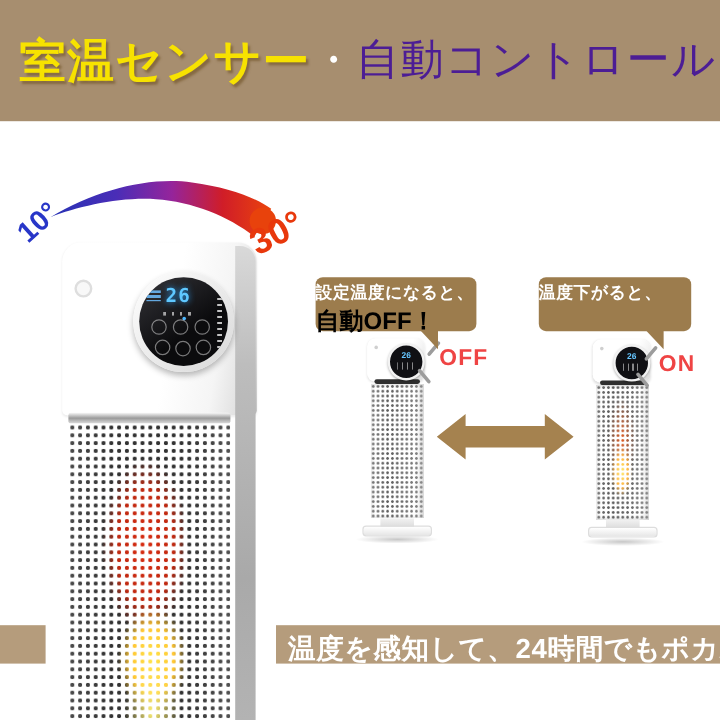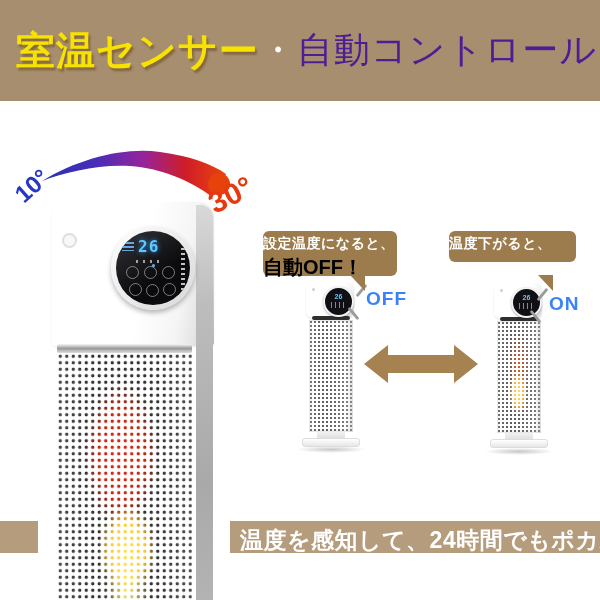--- a/index.html
+++ b/index.html
@@ -60,27 +60,27 @@
   
   .arc-svg{position:absolute;left:0;top:120px;z-index:5;}
   .deg{position:absolute;font-weight:bold;z-index:5;white-space:nowrap;}
   .deg-min{left:14px;top:172px;font-size:24px;color:#2836c8;transform:rotate(-42deg);}
   .deg-max{left:208px;top:178px;font-size:30px;color:#e8380c;transform:rotate(-27deg);}
   
   .bubble{position:absolute;background:#9c7c4d;border-radius:6px;z-index:5;color:#fff;text-align:left;}
   .bubble .l1{font-size:14px;font-weight:bold;margin-top:4px;letter-spacing:.5px;white-space:nowrap;}
   .bubble .l2{font-size:20px;font-weight:bold;color:#000000;margin-top:1px;white-space:nowrap;}
   .bubble-off{left:263px;top:231px;width:134px;height:45px;}
-  .bubble-on{left:449px;top:231px;width:127px;height:31px;}
+  .bubble-on{left:449px;top:231px;width:127px;height:45px;}
   .bubble-on .l2{font-size:19px;}
   .tail{position:absolute;width:0;height:0;border-top:16px solid #9c7c4d;border-left:15px solid transparent;z-index:5;}
   .tail-off{left:350px;top:275px;}
   .tail-on{left:538px;top:275px;}
   
-  .state-label{position:absolute;font-size:19px;font-weight:bold;color:#3b82f6;letter-spacing:1px;z-index:4;}
+  .state-label{position:absolute;font-size:19px;font-weight:bold;color:#ef4444;letter-spacing:1px;z-index:4;}
   .state-off{left:366px;top:288px;}
   .state-on{left:549px;top:293px;}
   .spark{position:absolute;width:3px;height:15px;background:#9c9c9c;border-radius:2px;z-index:4;}
   
   .sm-head{position:absolute;width:48px;height:36px;border-radius:7px;z-index:3;
     background:linear-gradient(115deg,#ffffff 60%,#ededed 85%,#d8d8d8);box-shadow:0 1px 2px rgba(0,0,0,.12);}
   .sm-sensor{position:absolute;width:3px;height:3px;border-radius:50%;background:#cfcfcf;z-index:4;}
   .mini-panel{position:absolute;width:27px;height:27px;border-radius:50%;background:#101014;
     border:2px solid #f2f2f2;box-sizing:content-box;z-index:4;box-shadow:0 1px 2px rgba(0,0,0,.3);
     text-align:center;}

